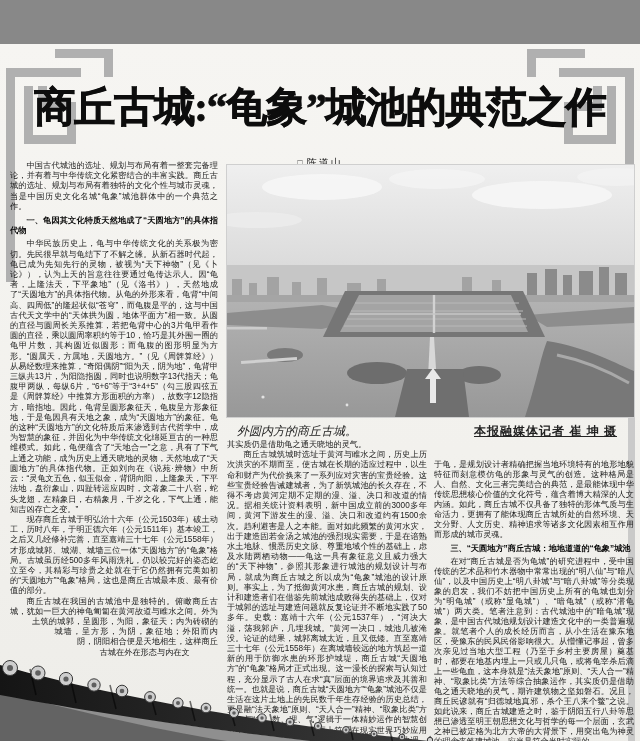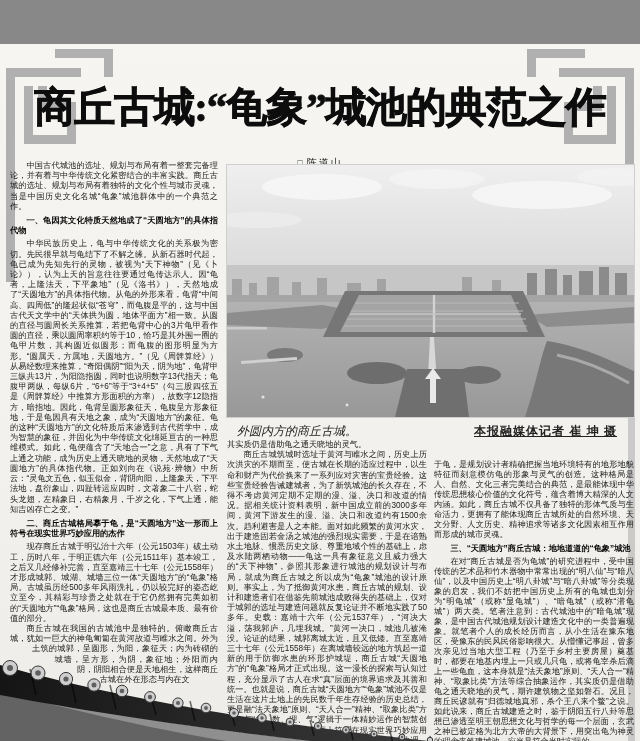--- a/index.html
+++ b/index.html
@@ -159,21 +159,20 @@
 
   <div class="caption-row">
     <span class="caption-left">外圆内方的商丘古城。</span>
     <span class="caption-credit">本报融媒体记者 崔 坤 摄</span>
   </div>
 
   <div class="col" id="col-left">
     <p>中国古代城池的选址、规划与布局有着一整套完备理论，并有着与中华传统文化紧密结合的丰富实践。商丘古城的选址、规划与布局有着独特的文化个性与城市灵魂，当是中国历史文化名城“龟象”城池群体中的一个典范之作。</p>
     <p class="h">一、龟因其文化特质天然地成了“天圆地方”的具体指代物</p>
     <p>中华民族历史上，龟与中华传统文化的关系极为密切。先民很早就与龟结下了不解之缘。从新石器时代起，龟已成为先知先行的灵物，被视为“天下神物”（见《卜论》），认为上天的旨意往往要通过龟传达示人。因“龟者，上隆法天，下平象地”（见《洛书》），天然地成了“天圆地方”的具体指代物。从龟的外形来看，龟背“中间高、四周低”的隆起状似“苍穹”，而龟腹是平的，这与中国古代天文学中的“天体拱为圆，地体平面方”相一致。从圆的直径与圆周长关系推算，若把龟背中心的3片龟甲看作圆的直径，乘以圆周率积约等于10，恰巧是其外围一圈的龟甲片数，其构圆近似圆形；而龟腹的图形明显为方形。“圆属天，方属地，天圆地方。”（见《周髀算经》）从易经数理来推算，“奇阳偶阴”“阳为天，阴为地”，龟背甲三纵共13片，为阳隐指圆，同时也说明数字13代指天；龟腹甲两纵，每纵6片，“6+6”等于“3+4+5”（勾三股四弦五是《周髀算经》中推算方形面积的方率），故数字12隐指方，暗指地。因此，龟背呈圆形象征天，龟腹呈方形象征地，于是龟因具有天地之象，成为“天圆地方”的象征。龟的这种“天圆地方”的文化特质后来渗透到古代哲学中，成为智慧的象征，并固化为中华传统文化绵延亘古的一种思维模式。如此，龟便蕴含了“天地合一”之意，具有了下气上通之功能，成为历史上通天晓地的灵物，天然地成了“天圆地方”的具体指代物。正如刘向在《说苑·辨物》中所云：“灵龟文五色，似玉似金，背阴向阳，上隆象天，下平法地，盘衍象山，四趾转运应四时，文著象二十八宿，蛇头龙翅，左精象日，右精象月，千岁之化，下气上通，能知吉凶存亡之变。”</p>
-    <p class="h">二、商丘古城格局摹于龟，是“天圆地方”这一形而上符号在现实世界巧妙应用的杰作</p>
     <p>现存商丘古城于明弘治十六年（公元1503年）破土动工，历时八年，于明正德六年（公元1511年）基本竣工，之后又几经修补完善，直至嘉靖三十七年（公元1558年）才形成城郭、城湖、城墙三位一体“天圆地方”的“龟象”格局。古城虽历经500多年风雨洗礼，仍以较完好的姿态屹立至今，其精彩与珍贵之处就在于它仍然拥有完美如初的“天圆地方”“龟象”格局，这也是商丘古城最本质、最有价值的部分。</p>
     <p><span class="roof-float"></span><span>商丘古城在我国的古城池中是独特的。俯瞰商丘古城，犹如一巨大的神龟匍匐在黄河故道与睢水之间。外为土筑的城郭，呈圆形，为阳，象征天；内为砖砌的城墙，呈方形，为阴，象征地；外阳而内阴，阴阳相合便是天地相生，这样商丘古城在外在形态与内在文</span></p>
   </div>
 
   <div class="col" id="col-mid">
     <p class="cont">其实质仍是借助龟之通天晓地的灵气。</p>
     <p>商丘古城筑城时选址于黄河与睢水之间，历史上历次洪灾的不期而至，使古城在长期的适应过程中，以生命和财产为代价换来了一系列应对灾害的宝贵经验。这些宝贵经验告诫建城者，为了新筑城池的长久存在，不得不考虑黄河定期不定期的漫、溢、决口和改道的情况。据相关统计资料表明，新中国成立前的3000多年间，黄河下游发生的漫、溢、决口和改道约有1500余次。趋利避害是人之本能。面对如此频繁的黄河水灾，出于建造固若金汤之城池的强烈现实需要，于是在谙熟水土地脉、惯悉历史文脉、尊重地域个性的基础上，虑及水陆两栖动物——龟这一具有象征意义且威力强大的“天下神物”，参照其形象进行城池的规划设计与布局，就成为商丘古城之所以成为“龟象”城池的设计原则。事实上，为了抵御黄河水患，商丘古城的规划、设计和建造者们在借鉴先前城池成败得失的基础上，仅对于城郭的选址与建造问题就反复论证并不断地实践了50多年。史载：嘉靖十六年（公元1537年），“河决大溢，荡我郭庐，几埋我城。”黄河一决口，城池几被淹没。论证的结果，城郭离城太近，且又低矮。直至嘉靖三十七年（公元1558年）在离城墙较远的地方筑起一道新的用于防御水患的环形护城堤，商丘古城“天圆地方”的“龟象”格局才正式出现。这一漫长的探索与认知过程，充分显示了古人在求“真”层面的境界追求及其善和统一。也就是说，商丘古城“天圆地方”“龟象”城池不仅是生活在这片土地上的先民数千年生存经验的历史总结，更是融“法天象地”原则、“天人合一”精神、“取象比类”方法，与“象、数、理、气”逻辑于一体精妙运作的智慧创造，是“天圆地方”这一形而上符号在现实世界巧妙应用的一个杰作与典范，其目的就是要创造一个“天人协调、天人合一”的至善境界，以祈求城池万年永固。</p>
     <p>总而言之，商丘古城“天圆地方”格局“取象比类”</p>
   </div>
 

